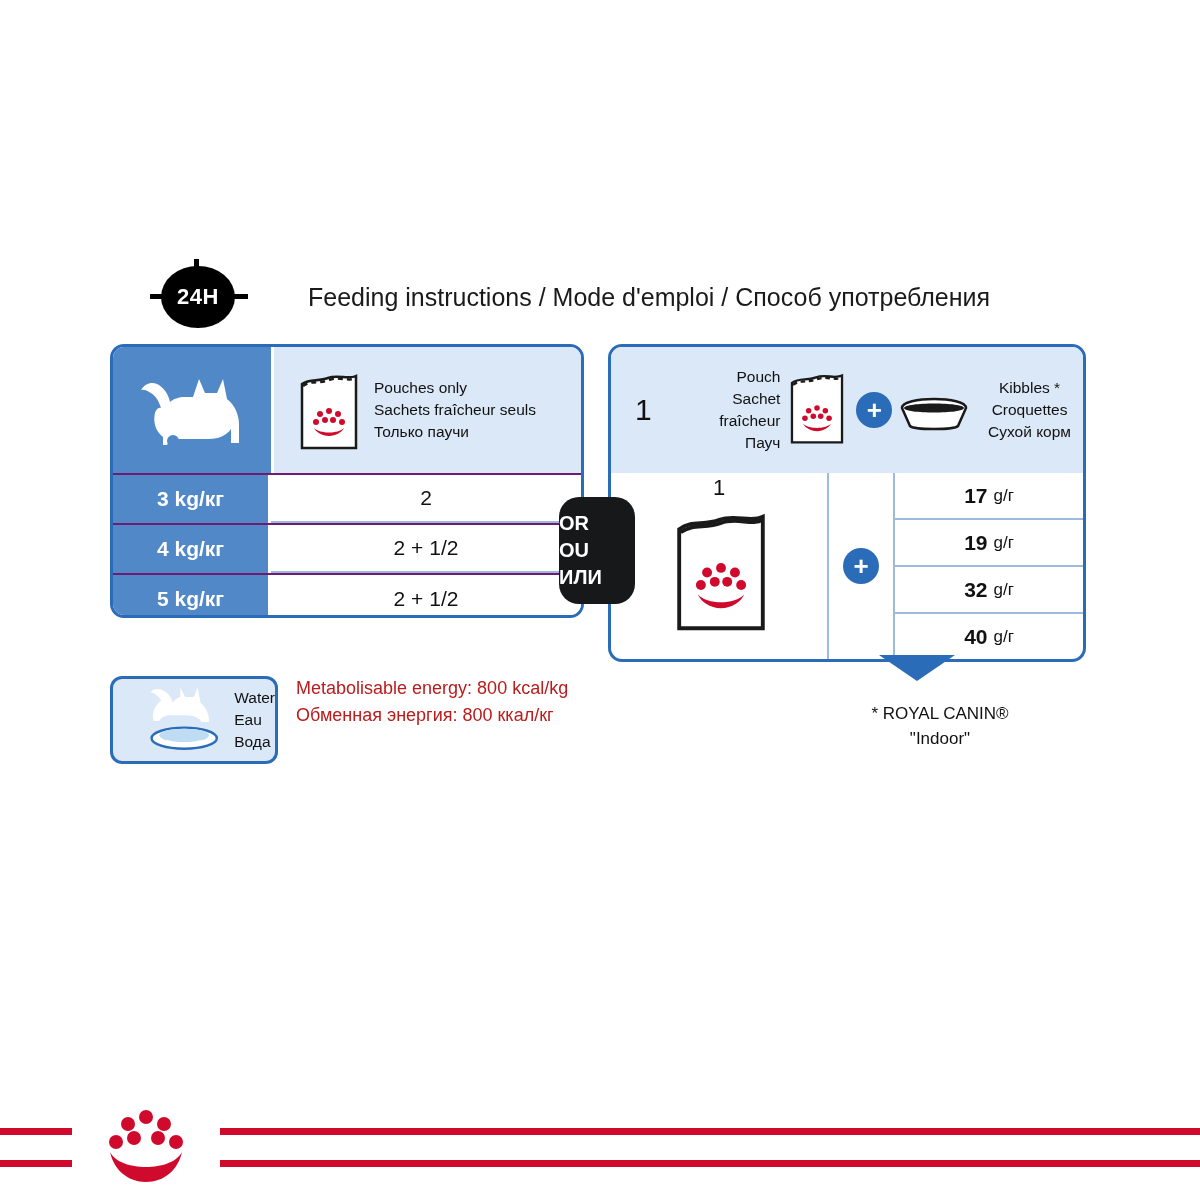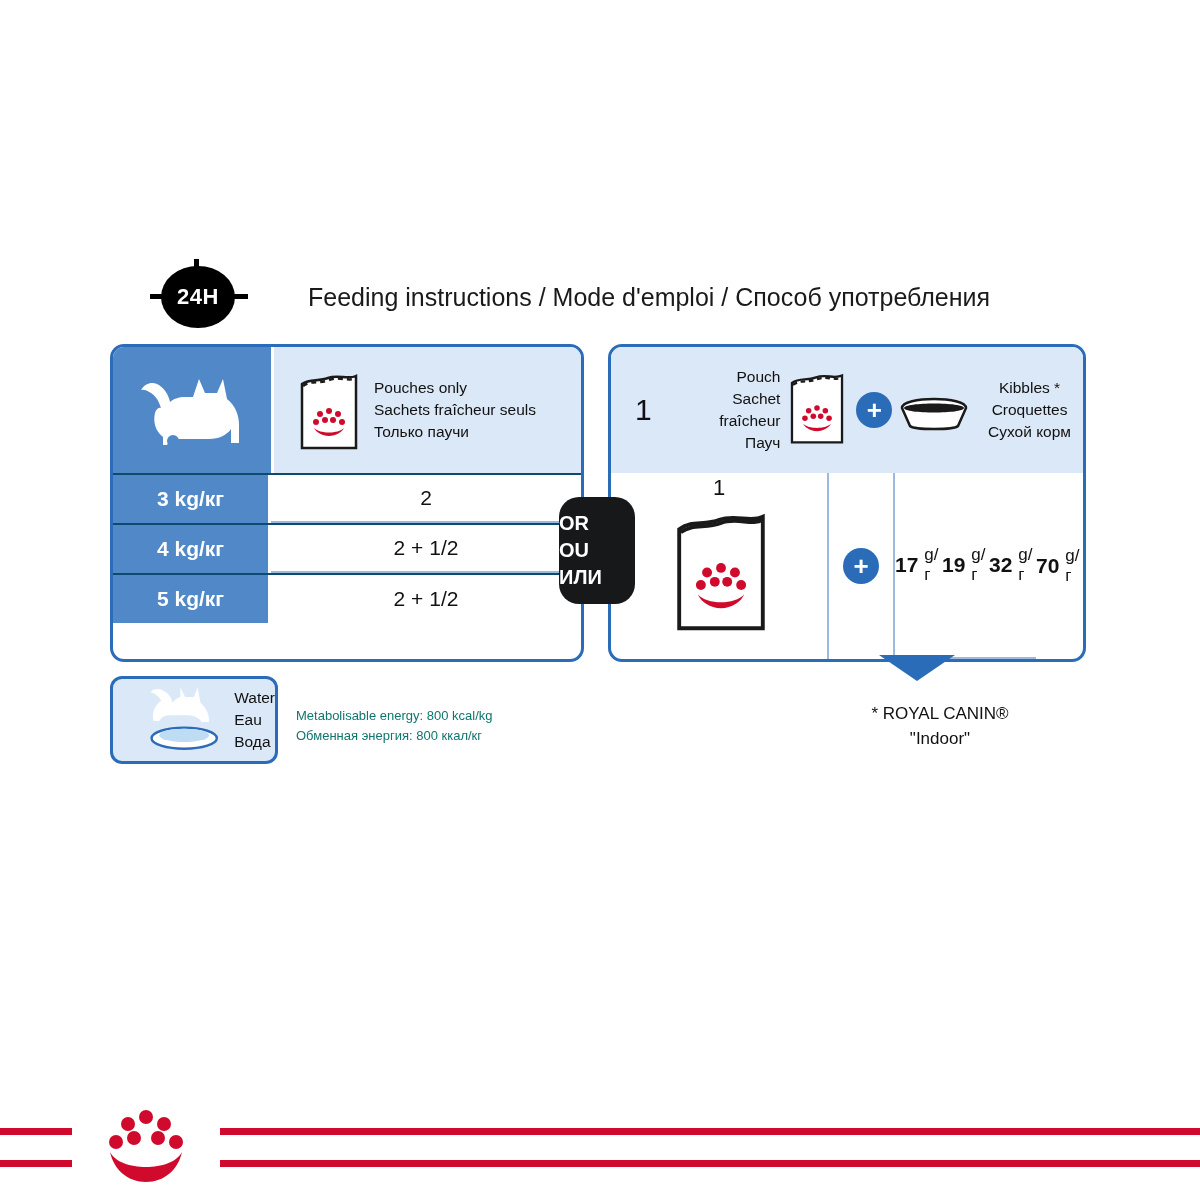--- a/index.html
+++ b/index.html
@@ -77,21 +77,21 @@
     box-sizing: border-box;
     border: 3px solid #2b6cb8;
     border-radius: 14px;
     overflow: hidden;
     background: #ffffff;
   }
   .panel-left {
     left: 110px;
     top: 344px;
     width: 474px;
-    height: 318px;
+    height: 274px;
   }
   .panel-right {
     left: 608px;
     top: 344px;
     width: 478px;
     height: 318px;
   }
 
   
   .lp-top {
@@ -129,21 +129,21 @@
     width: 62px;
     height: 80px;
     flex: 0 0 auto;
   }
 
   
   .lp-rows { }
   .row {
     display: flex;
     height: 48px;
-    border-top: 2px solid #0c4a6e;
+    border-top: 2px solid #701a75;
   }
   .row .wt {
     width: 158px;
     background: #5189c8;
     color: #ffffff;
     display: flex;
     align-items: center;
     justify-content: center;
     font-size: 21px;
     font-weight: bold;
@@ -255,21 +255,21 @@
     width: 66px;
     display: flex;
     align-items: center;
     justify-content: center;
     border-right: 2px solid #9db9dd;
     box-sizing: border-box;
   }
   .rp-right-col {
     flex: 1;
     display: flex;
-    flex-direction: row;
+    flex-direction: column;
   }
   .g-row {
     flex: 1;
     display: flex;
     align-items: center;
     justify-content: center;
     border-bottom: 2px solid #9db9dd;
     font-size: 21px;
     color: #111111;
     box-sizing: border-box;
@@ -296,24 +296,24 @@
   .water-label {
     font-size: 15.5px;
     line-height: 1.42;
     color: #111111;
     margin-left: 4px;
   }
 
   .metab {
     position: absolute;
     left: 296px;
-    top: 706px;
-    font-size: 13px;
+    top: 675px;
+    font-size: 18px;
     line-height: 1.5;
-    color: #0f766e;
+    color: #b91c1c;
   }
 
   
   .arrow-down {
     position: absolute;
     left: 879px;
     top: 655px;
     width: 0; height: 0;
     border-left: 38px solid transparent;
     border-right: 38px solid transparent;
@@ -504,21 +504,21 @@
       </div>
       <div class="g-row">
         <b>19</b>
         <span class="g-unit">g/г</span>
       </div>
       <div class="g-row">
         <b>32</b>
         <span class="g-unit">g/г</span>
       </div>
       <div class="g-row">
-        <b>70</b>
+        <b>40</b>
         <span class="g-unit">g/г</span>
       </div>
     </div>
   </div>
 </div>
 
 <div class="water-box">
   <svg width="92" height="76" viewBox="0 0 92 76" style="margin-left:4px">
     <path fill="#ffffff" d="M40 4 L45 14 L54 14 L58 4 L61 20 C67 25 70 32 70 40 L62 40 C60 36 54 33 47 33 L30 33 C24 33 20 35 18 39 L12 39 C10 30 14 22 20 18 C18 14 14 10 9 9 C12 4 20 5 25 9 C29 12 31 16 32 20 C34 17 36 15 40 14 Z"></path>
     <ellipse cx="44" cy="57" rx="34" ry="11" fill="#ffffff" stroke="#2b6cb8" stroke-width="2.5"></ellipse>

